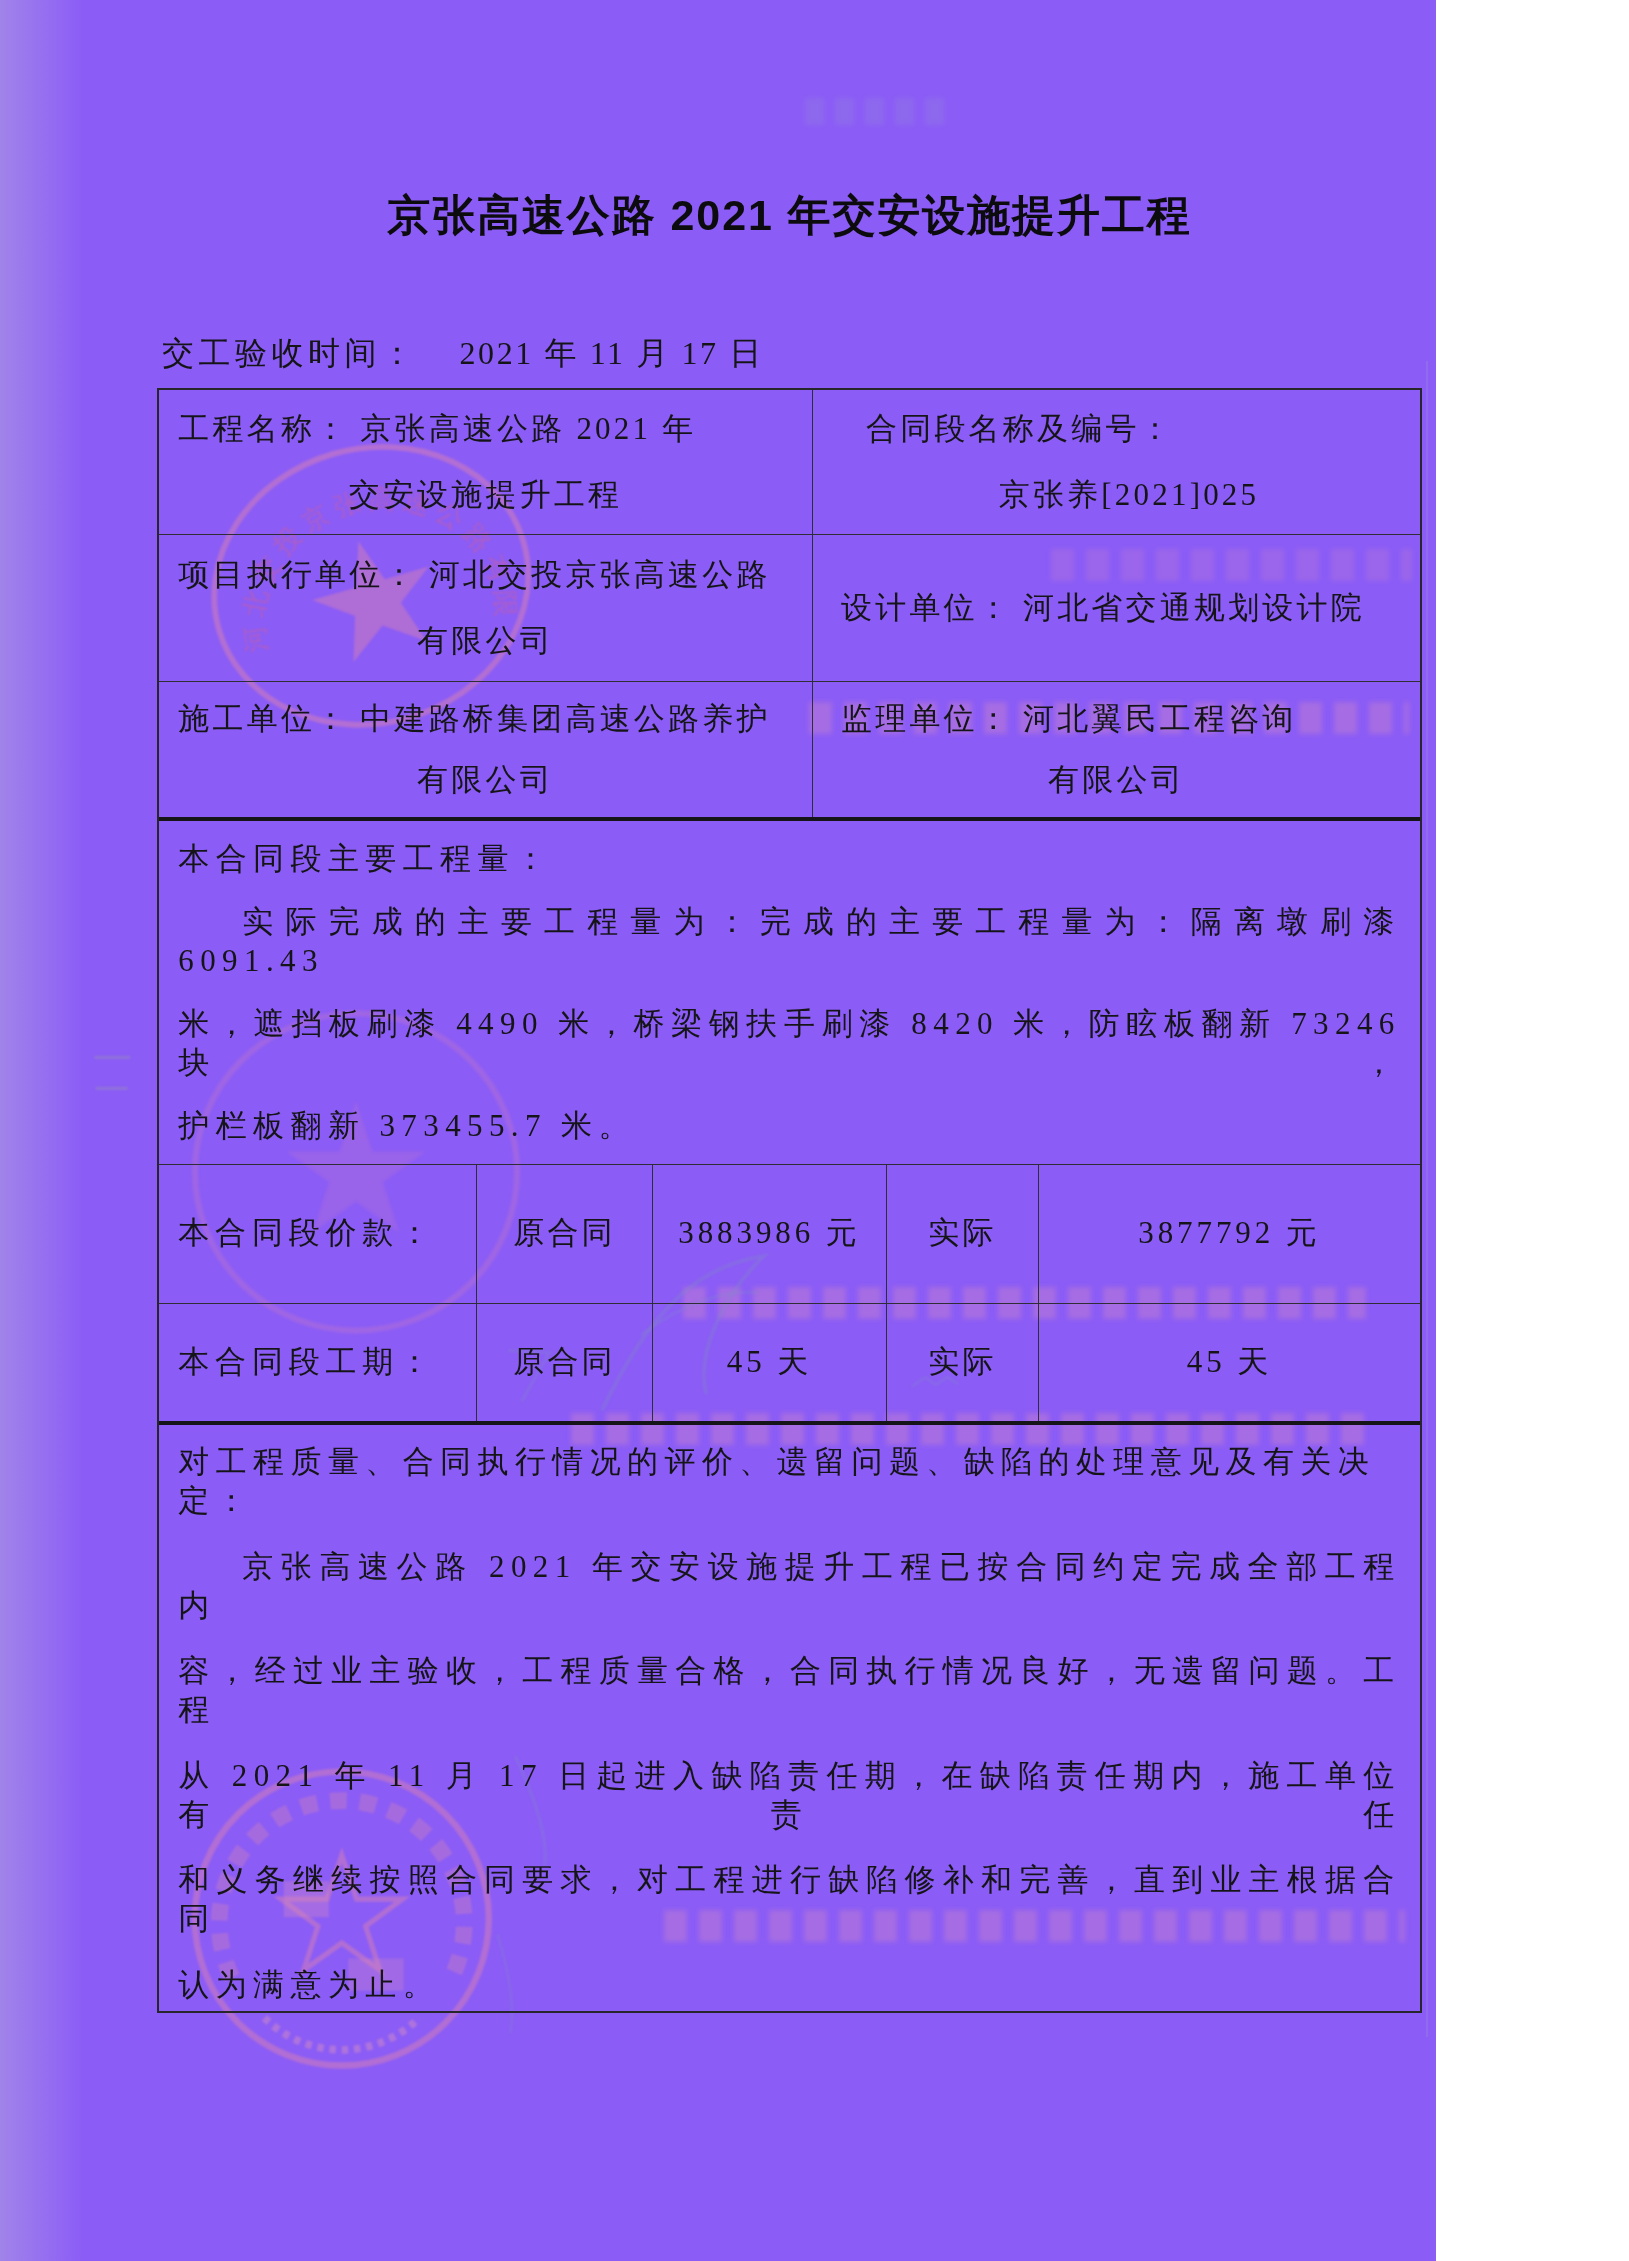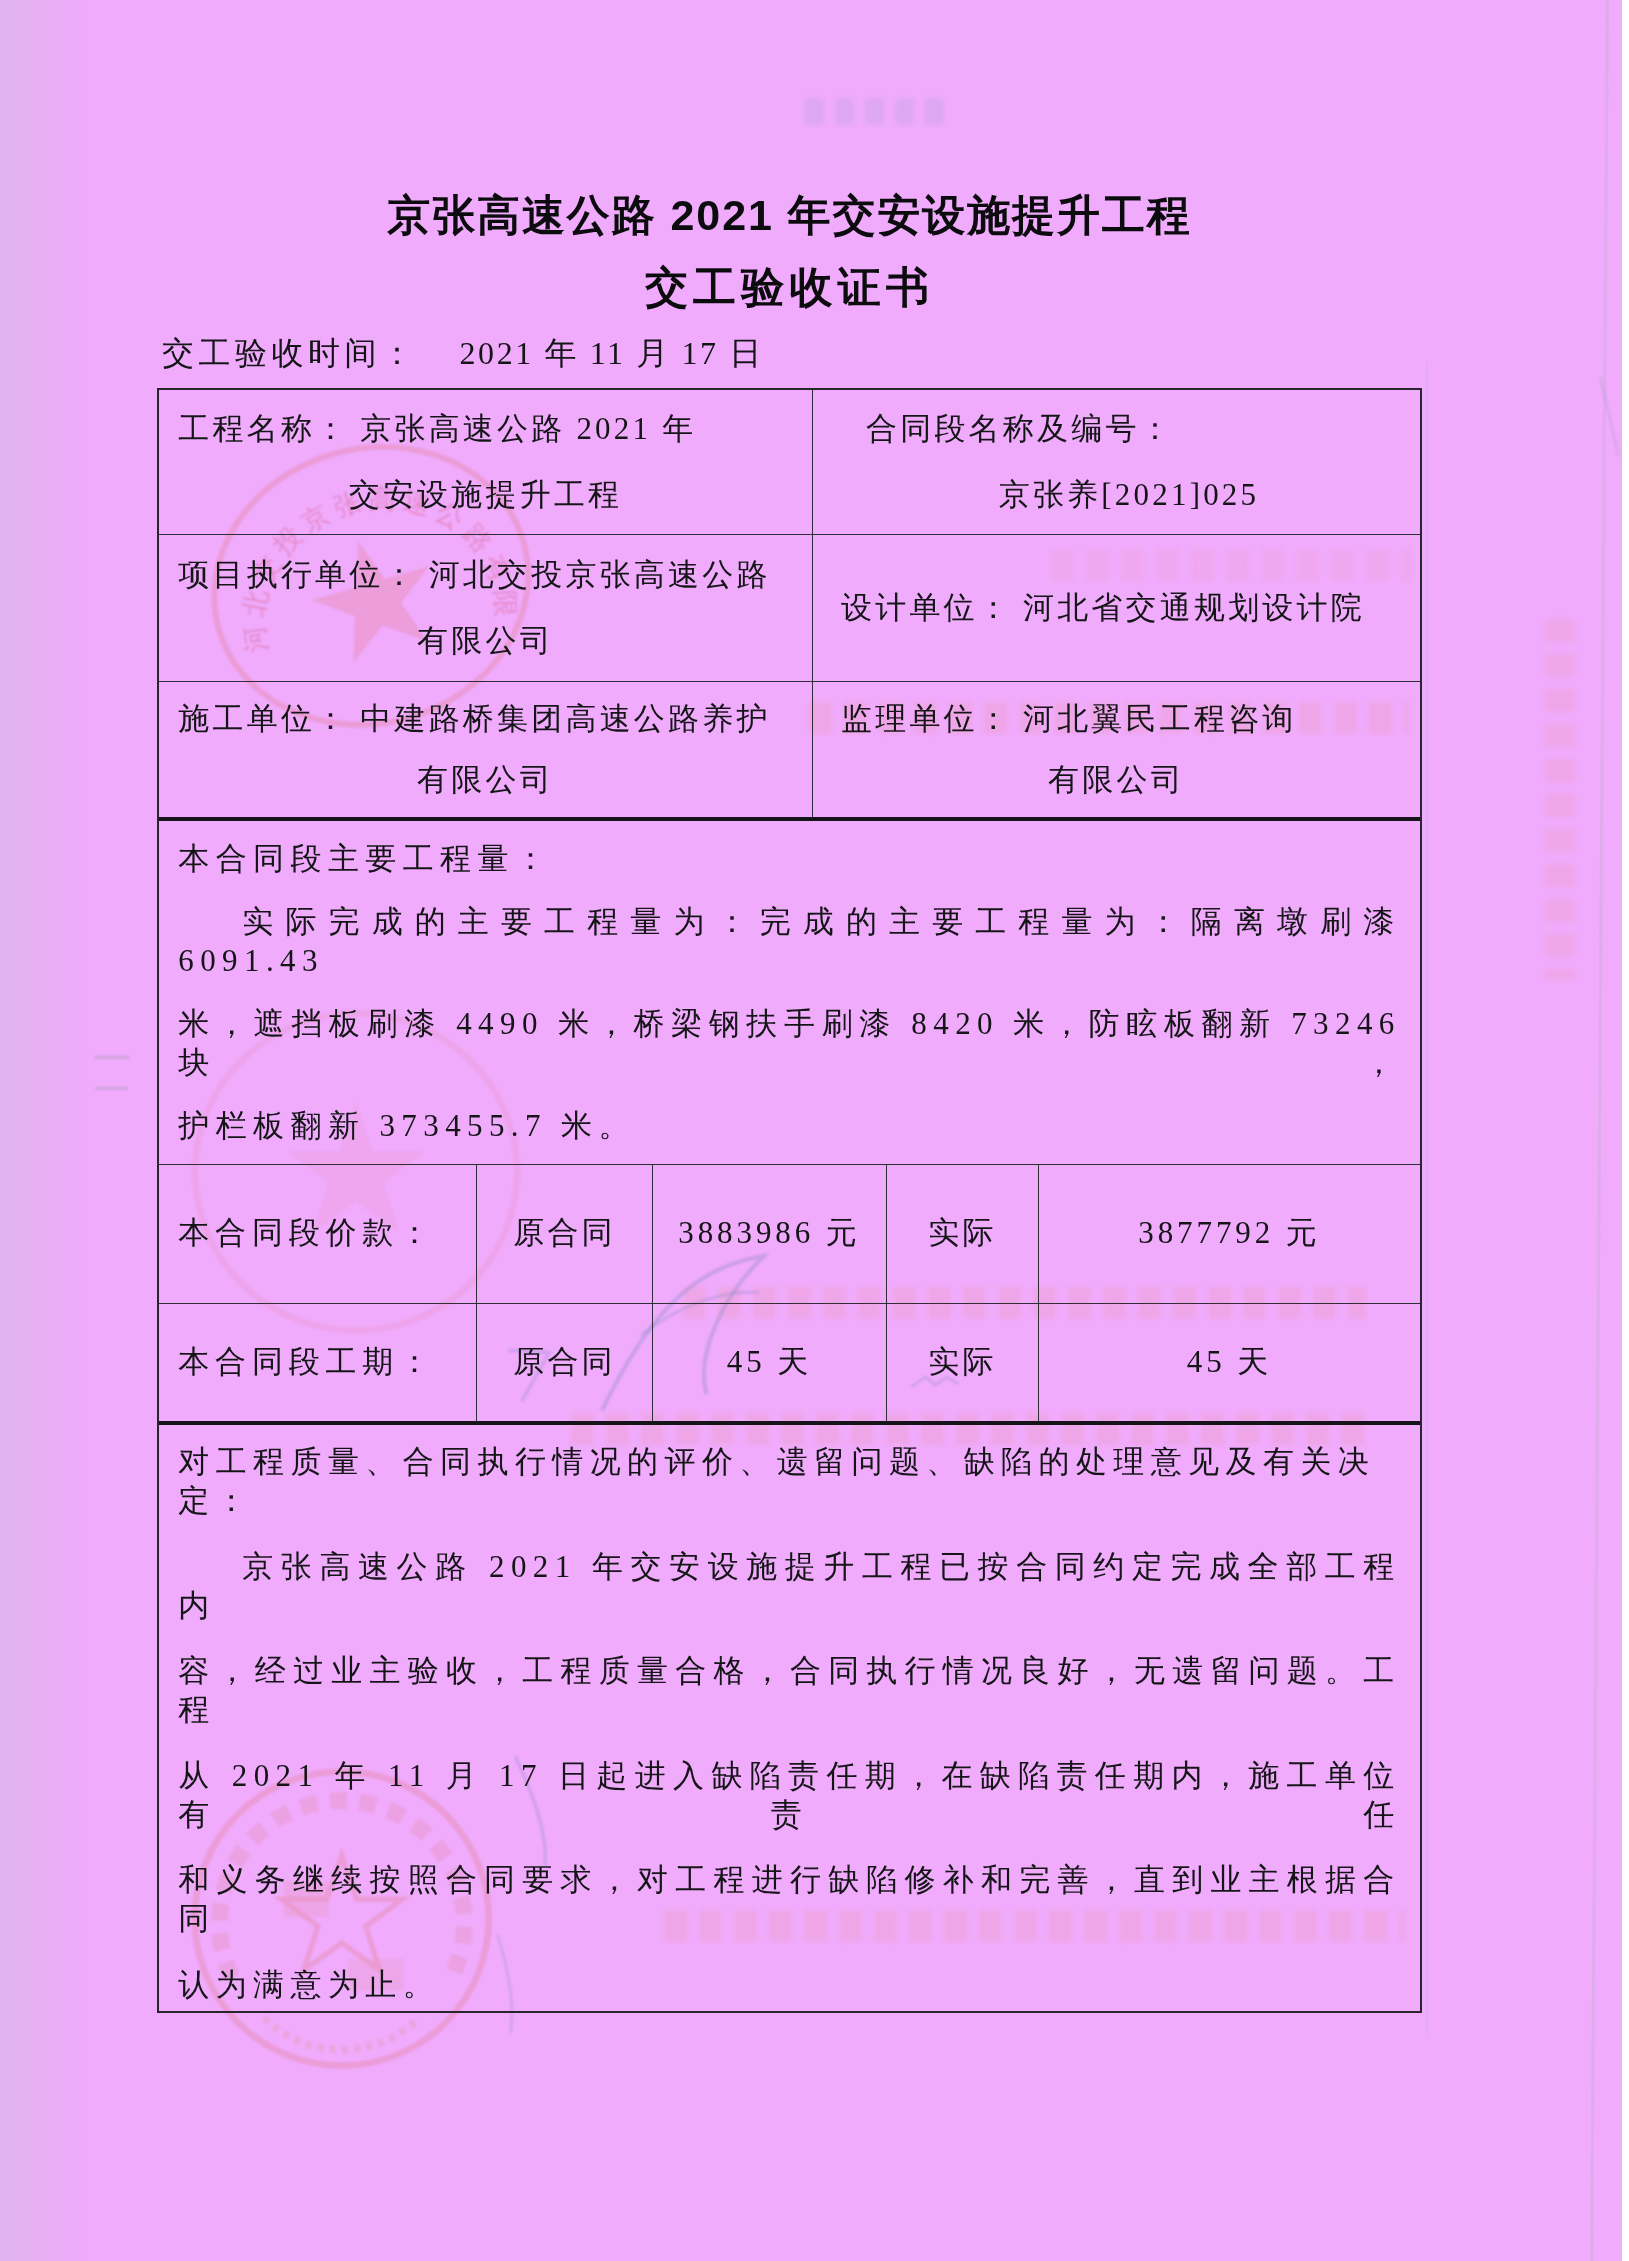--- a/index.html
+++ b/index.html
@@ -1,17 +1,17 @@
 <!DOCTYPE html>
 <html style="font-size:10.3px"><head>
 <meta charset="utf-8">
 <style>
   html,body{margin:0;padding:0;background:#ffffff;}
   .page{
-    position:relative;width:1622px;height:2261px;background:#f0abfc;overflow:hidden;
+    position:relative;width:1436px;height:2261px;background:#8b5cf6;overflow:hidden;
     font-family:"Liberation Serif","DejaVu Serif",serif;color:#151518;
   }
   
   .edge-shade{position:absolute;left:0;top:0;width:84px;height:2261px;
     background:linear-gradient(90deg,rgba(196,196,214,.38),rgba(196,196,214,0));}
   .streak-a{position:absolute;left:1598px;top:0;width:2.6px;height:2261px;background:rgba(175,175,198,.28);transform:rotate(.4deg);}
   .streak-b{position:absolute;left:1426px;top:361px;width:1.9px;height:1676px;background:rgba(180,180,200,.18);}
 
   
   .title{position:absolute;left:157px;width:1265px;margin:0;text-align:center;
@@ -111,21 +111,20 @@
     <path d="M995 2070 C1060 2020 1130 2000 1175 2005" stroke="#8087c9" stroke-width="5" opacity=".28"></path>
     <path d="M790 2095 L852 2098 L810 2172" stroke="#8087c9" stroke-width="5" opacity=".3"></path>
     <path d="M1415 2150 l20 -14 l16 12 l18 -12 l16 10" stroke="#8087c9" stroke-width="4" opacity=".3"></path>
     <path d="M800 2726 C830 2790 850 2850 845 2892" stroke="#8087c9" stroke-width="5" opacity=".3"></path>
     <path d="M772 3002 C790 3060 798 3110 792 3152" stroke="#8087c9" stroke-width="4" opacity=".28"></path>
     <path d="M2482 585 L2510 705" stroke="#9aa0c0" stroke-width="4" opacity=".3"></path>
     <path d="M148 1640 h52 M150 1688 h46" stroke="#9a9aa8" stroke-width="5" opacity=".35"></path>
   </svg>
 
   <h1 class="title t1">京张高速公路 2021 年交安设施提升工程</h1>
-  <h1 class="title t2">交工验收证书</h1>
 
   <div class="accept">
     <span class="lab">交工验收时间：</span><span class="val">2021 年 11 月 17 日</span>
   </div>
 
   <div class="doc-table">
 
     <div class="trow r1">
       <div class="cell cl rb">
         <div class="line start">工程名称： 京张高速公路 2021 年</div>

